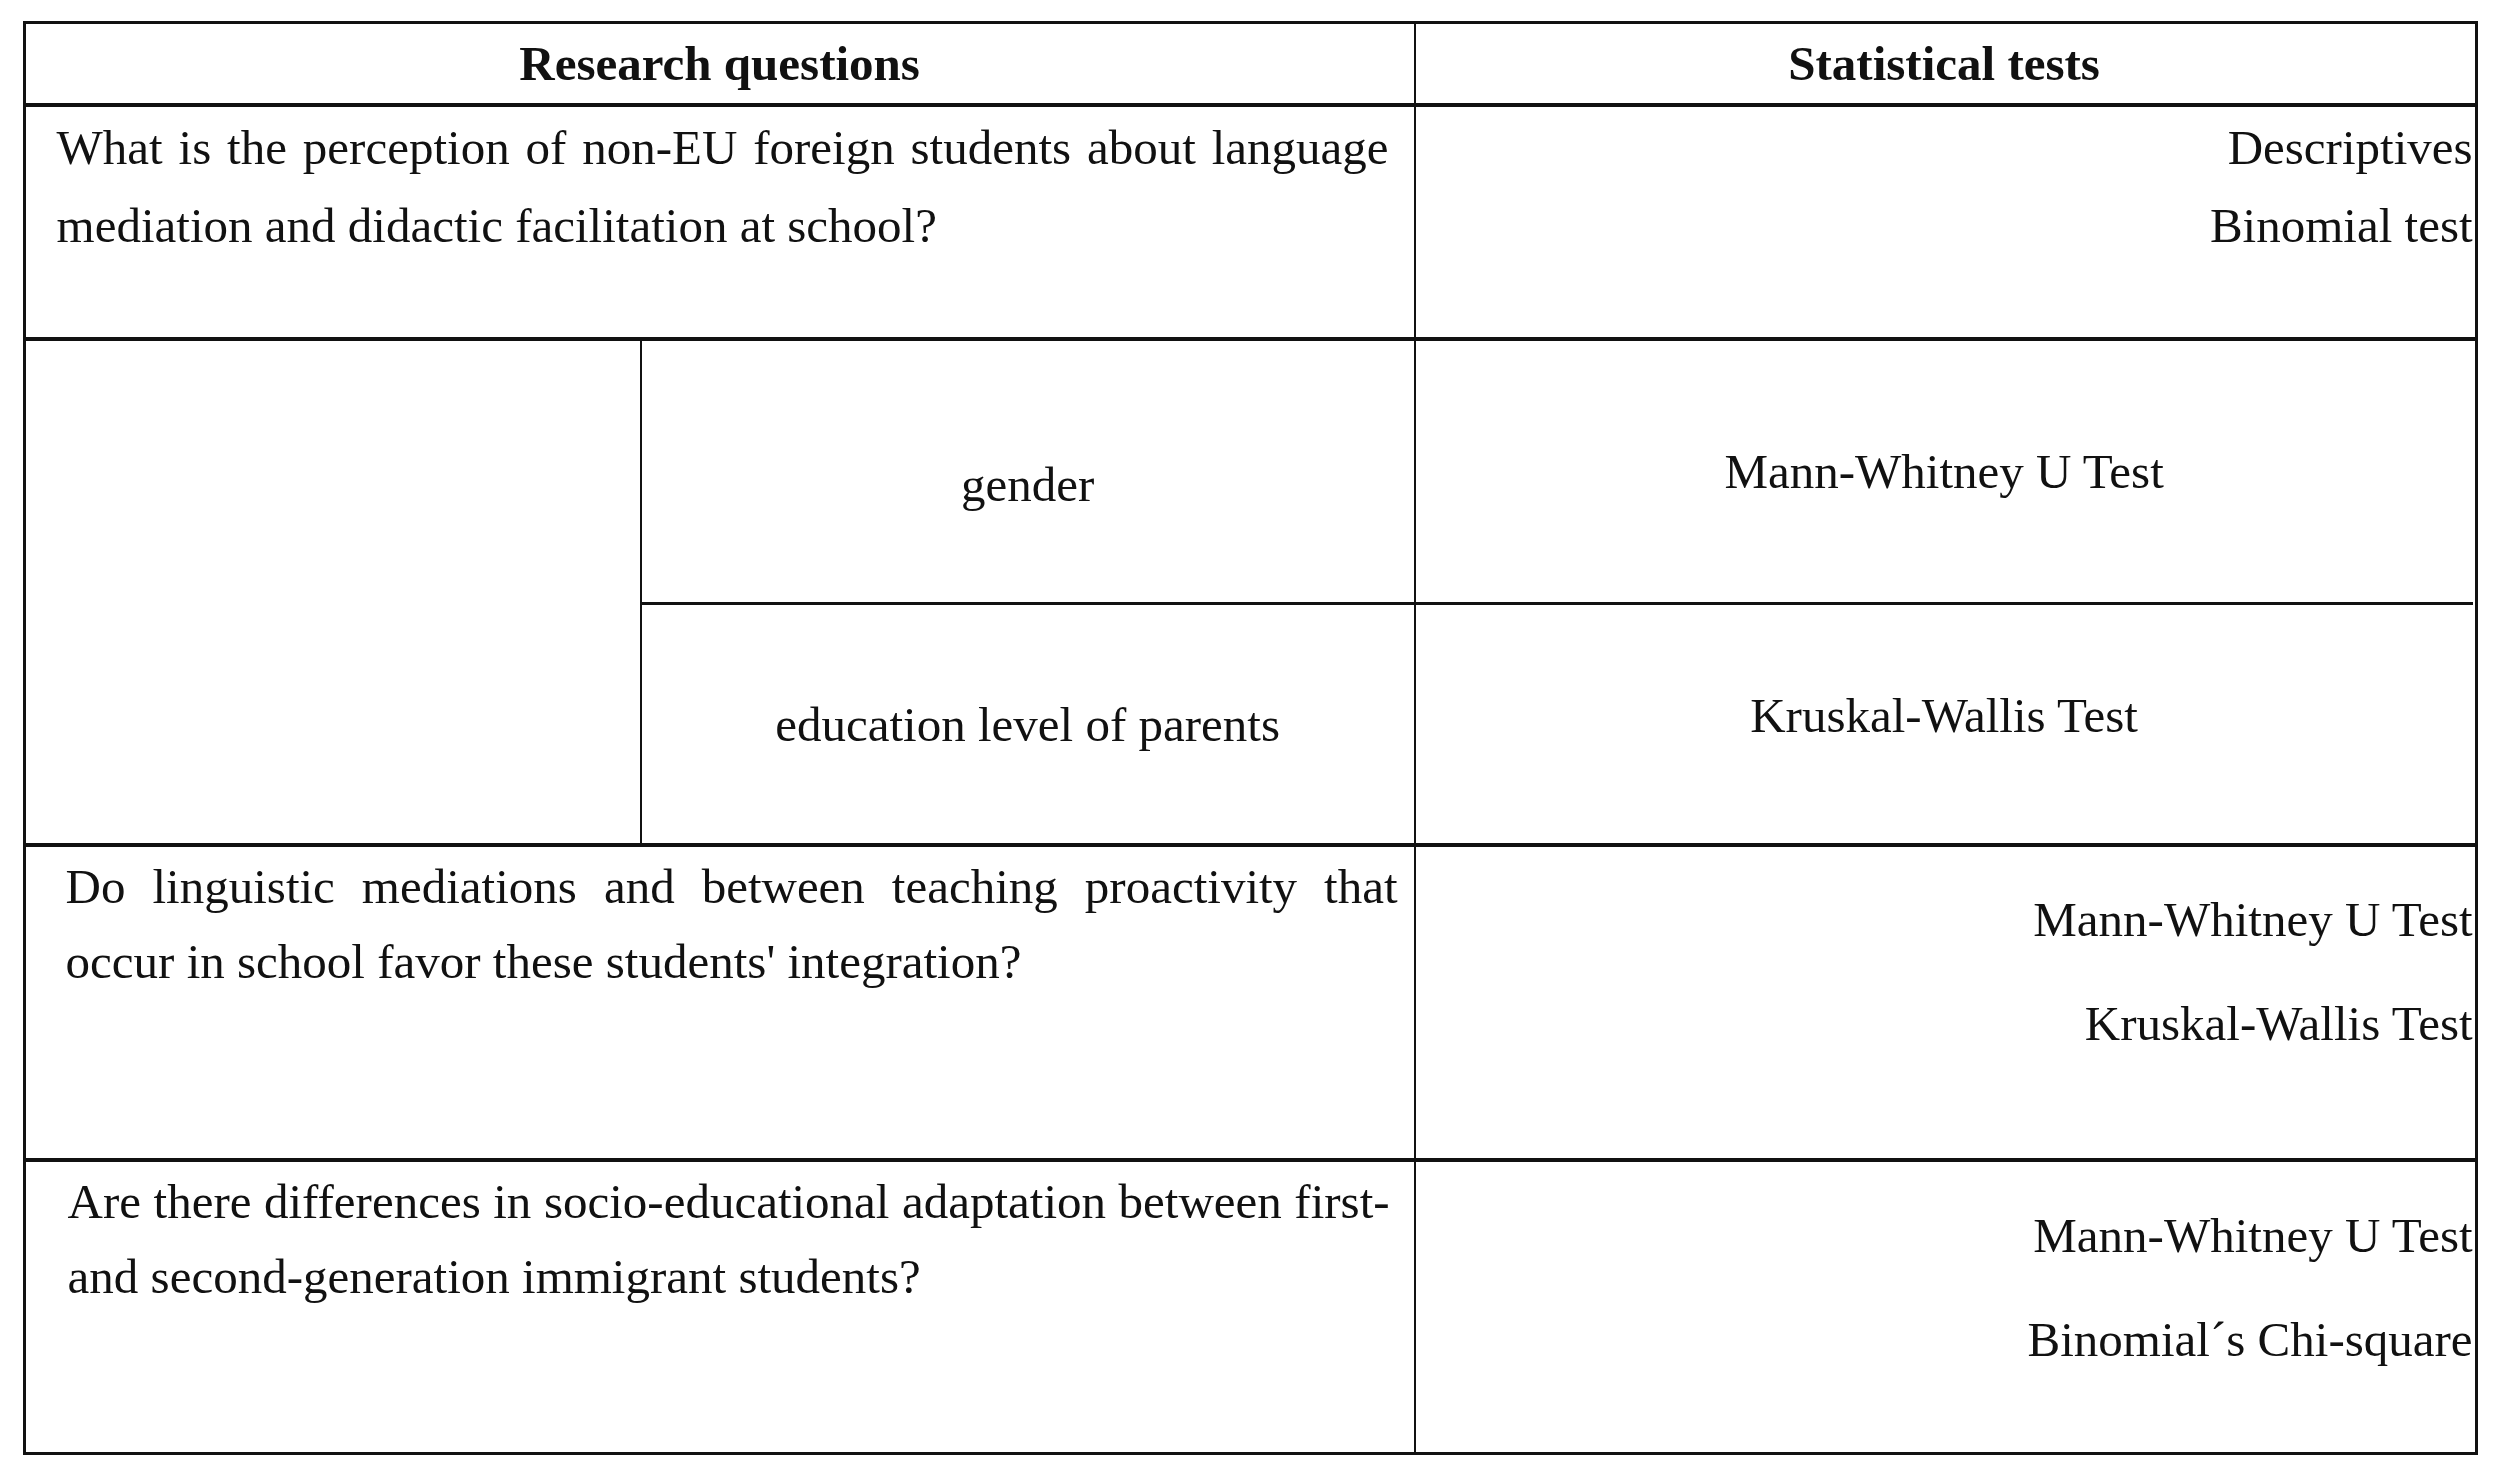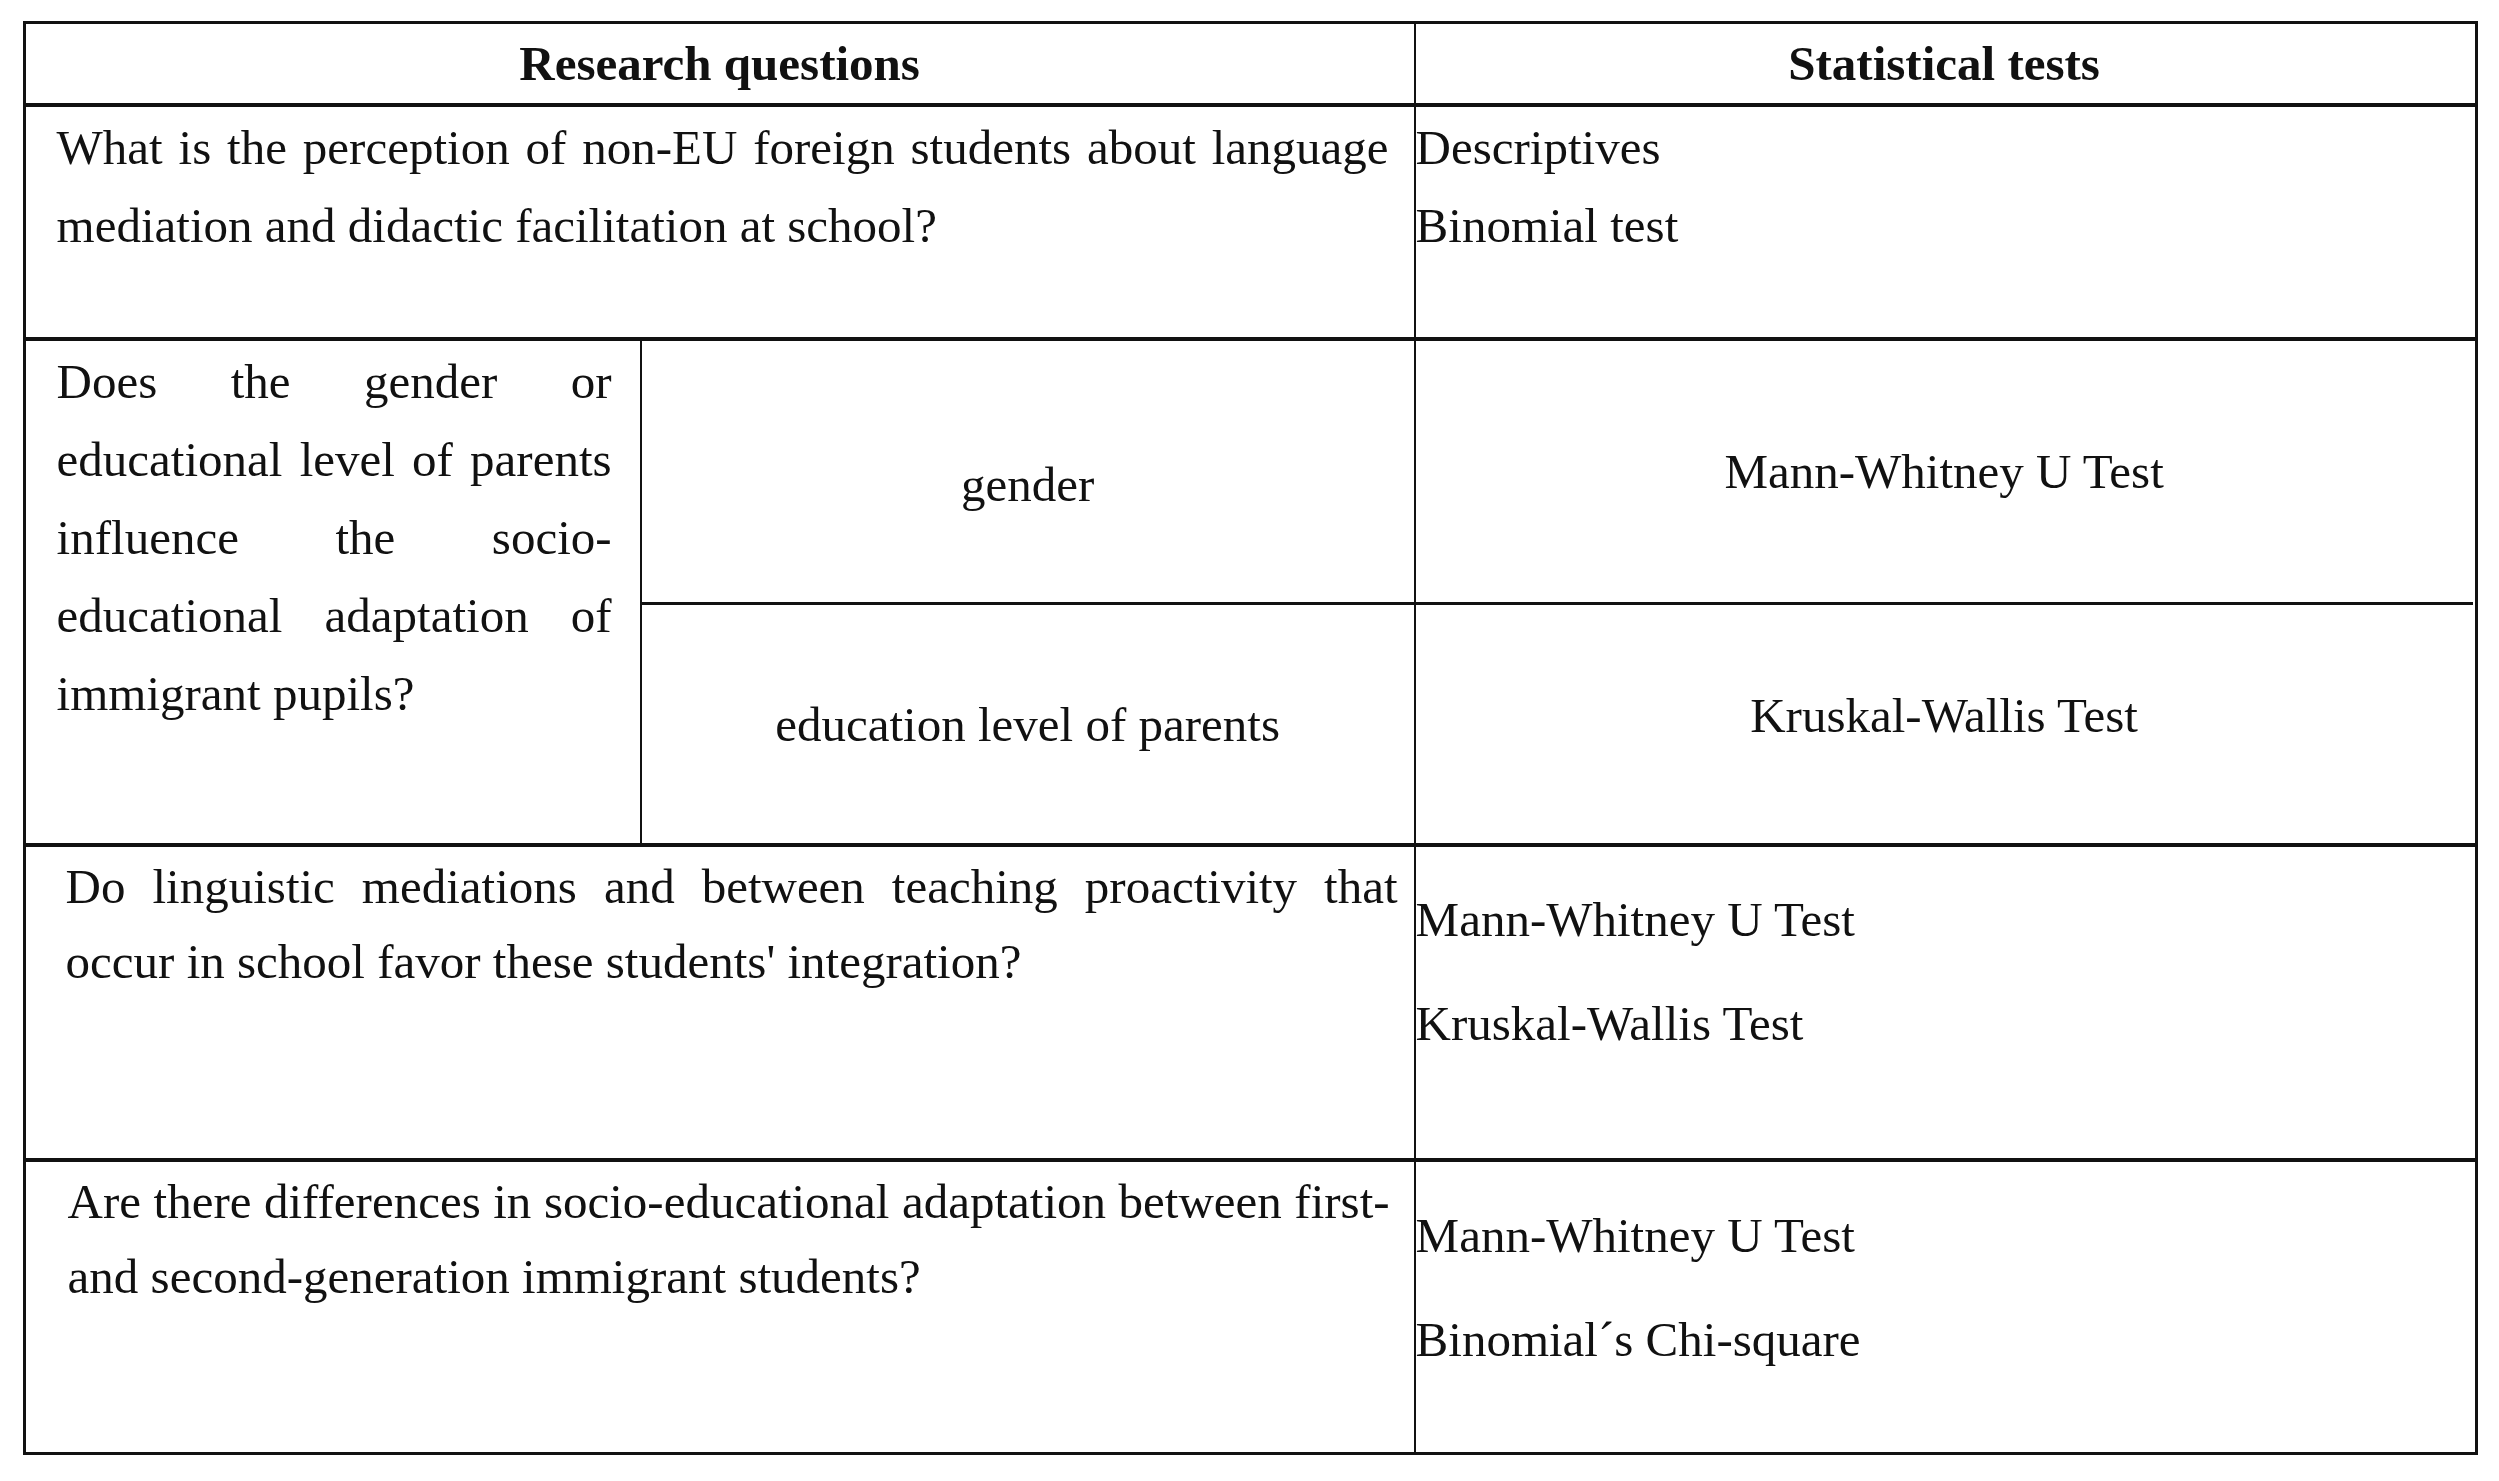--- a/index.html
+++ b/index.html
@@ -5,21 +5,21 @@
   html, body { margin:0; padding:0; background:#ffffff; }
   body { width:2500px; height:1482px; position:relative; overflow:hidden;
          font-family:"Liberation Serif", "DejaVu Serif", serif; color:#111; }
   .tbl { position:absolute; left:22.6px; top:21px; width:2455px; height:1434px;
          border:3.5px solid #111; box-sizing:border-box; }
   .hline { position:absolute; background:#111; }
   .vline { position:absolute; background:#111; }
   .cell { position:absolute; box-sizing:border-box; font-size:49px; line-height:78px; }
   .hdr { font-weight:bold; text-align:center; }
   .just { text-align:justify; text-align-last:left; }
-  .ctr { text-align:left; }
+  .ctr { text-align:right; }
   .flexc { display:flex; flex-direction:column; justify-content:center; align-items:center; }
 </style>
 </head>
 <body>
 
 <div class="tbl">
 
   <div class="hline" style="left:0;top:79px;width:100%;height:3.5px;"></div>
   <div class="hline" style="left:0;top:313px;width:100%;height:3.5px;"></div>
   <div class="hline" style="left:615px;top:578px;width:1832px;height:2.6px;"></div>
@@ -31,21 +31,20 @@
 
   <div class="cell hdr flexc" style="left:1390px;top:0;width:1057px;height:79px;">Statistical tests</div>
   <div class="cell hdr flexc" style="left:0;top:0;width:1388px;height:79px;">Research questions</div>
 
   <div class="cell just" style="left:31px;top:85px;width:1332px;">What is the perception of non-EU foreign students about language mediation and didactic facilitation at school?</div>
   <div class="cell ctr" style="left:1390px;top:85px;width:1057px;">
     <div>Descriptives</div>
     <div>Binomial test</div>
   </div>
 
-  <div class="cell just" style="left:31px;top:319px;width:555px;">Does the gender or educational level of parents influence the socio-educational adaptation of immigrant pupils?</div>
   <div class="cell flexc" style="left:616px;top:317px;width:772px;height:261px;padding-top:26px;">gender</div>
   <div class="cell flexc" style="left:1390px;top:317px;width:1057px;height:261px;">Mann-Whitney U Test</div>
   <div class="cell flexc" style="left:616px;top:581px;width:772px;height:239px;">education level of parents</div>
   <div class="cell flexc" style="left:1390px;top:581px;width:1057px;height:221px;">Kruskal-Wallis Test</div>
 
   <div class="cell just" style="left:40px;top:825px;width:1332px;line-height:75px;">Do linguistic mediations and between teaching proactivity that occur in school favor these students' integration?</div>
   <div class="cell ctr" style="left:1390px;top:844px;width:1057px;line-height:104px;">
     <div>Mann-Whitney U Test</div>
     <div>Kruskal-Wallis Test</div>
   </div>

